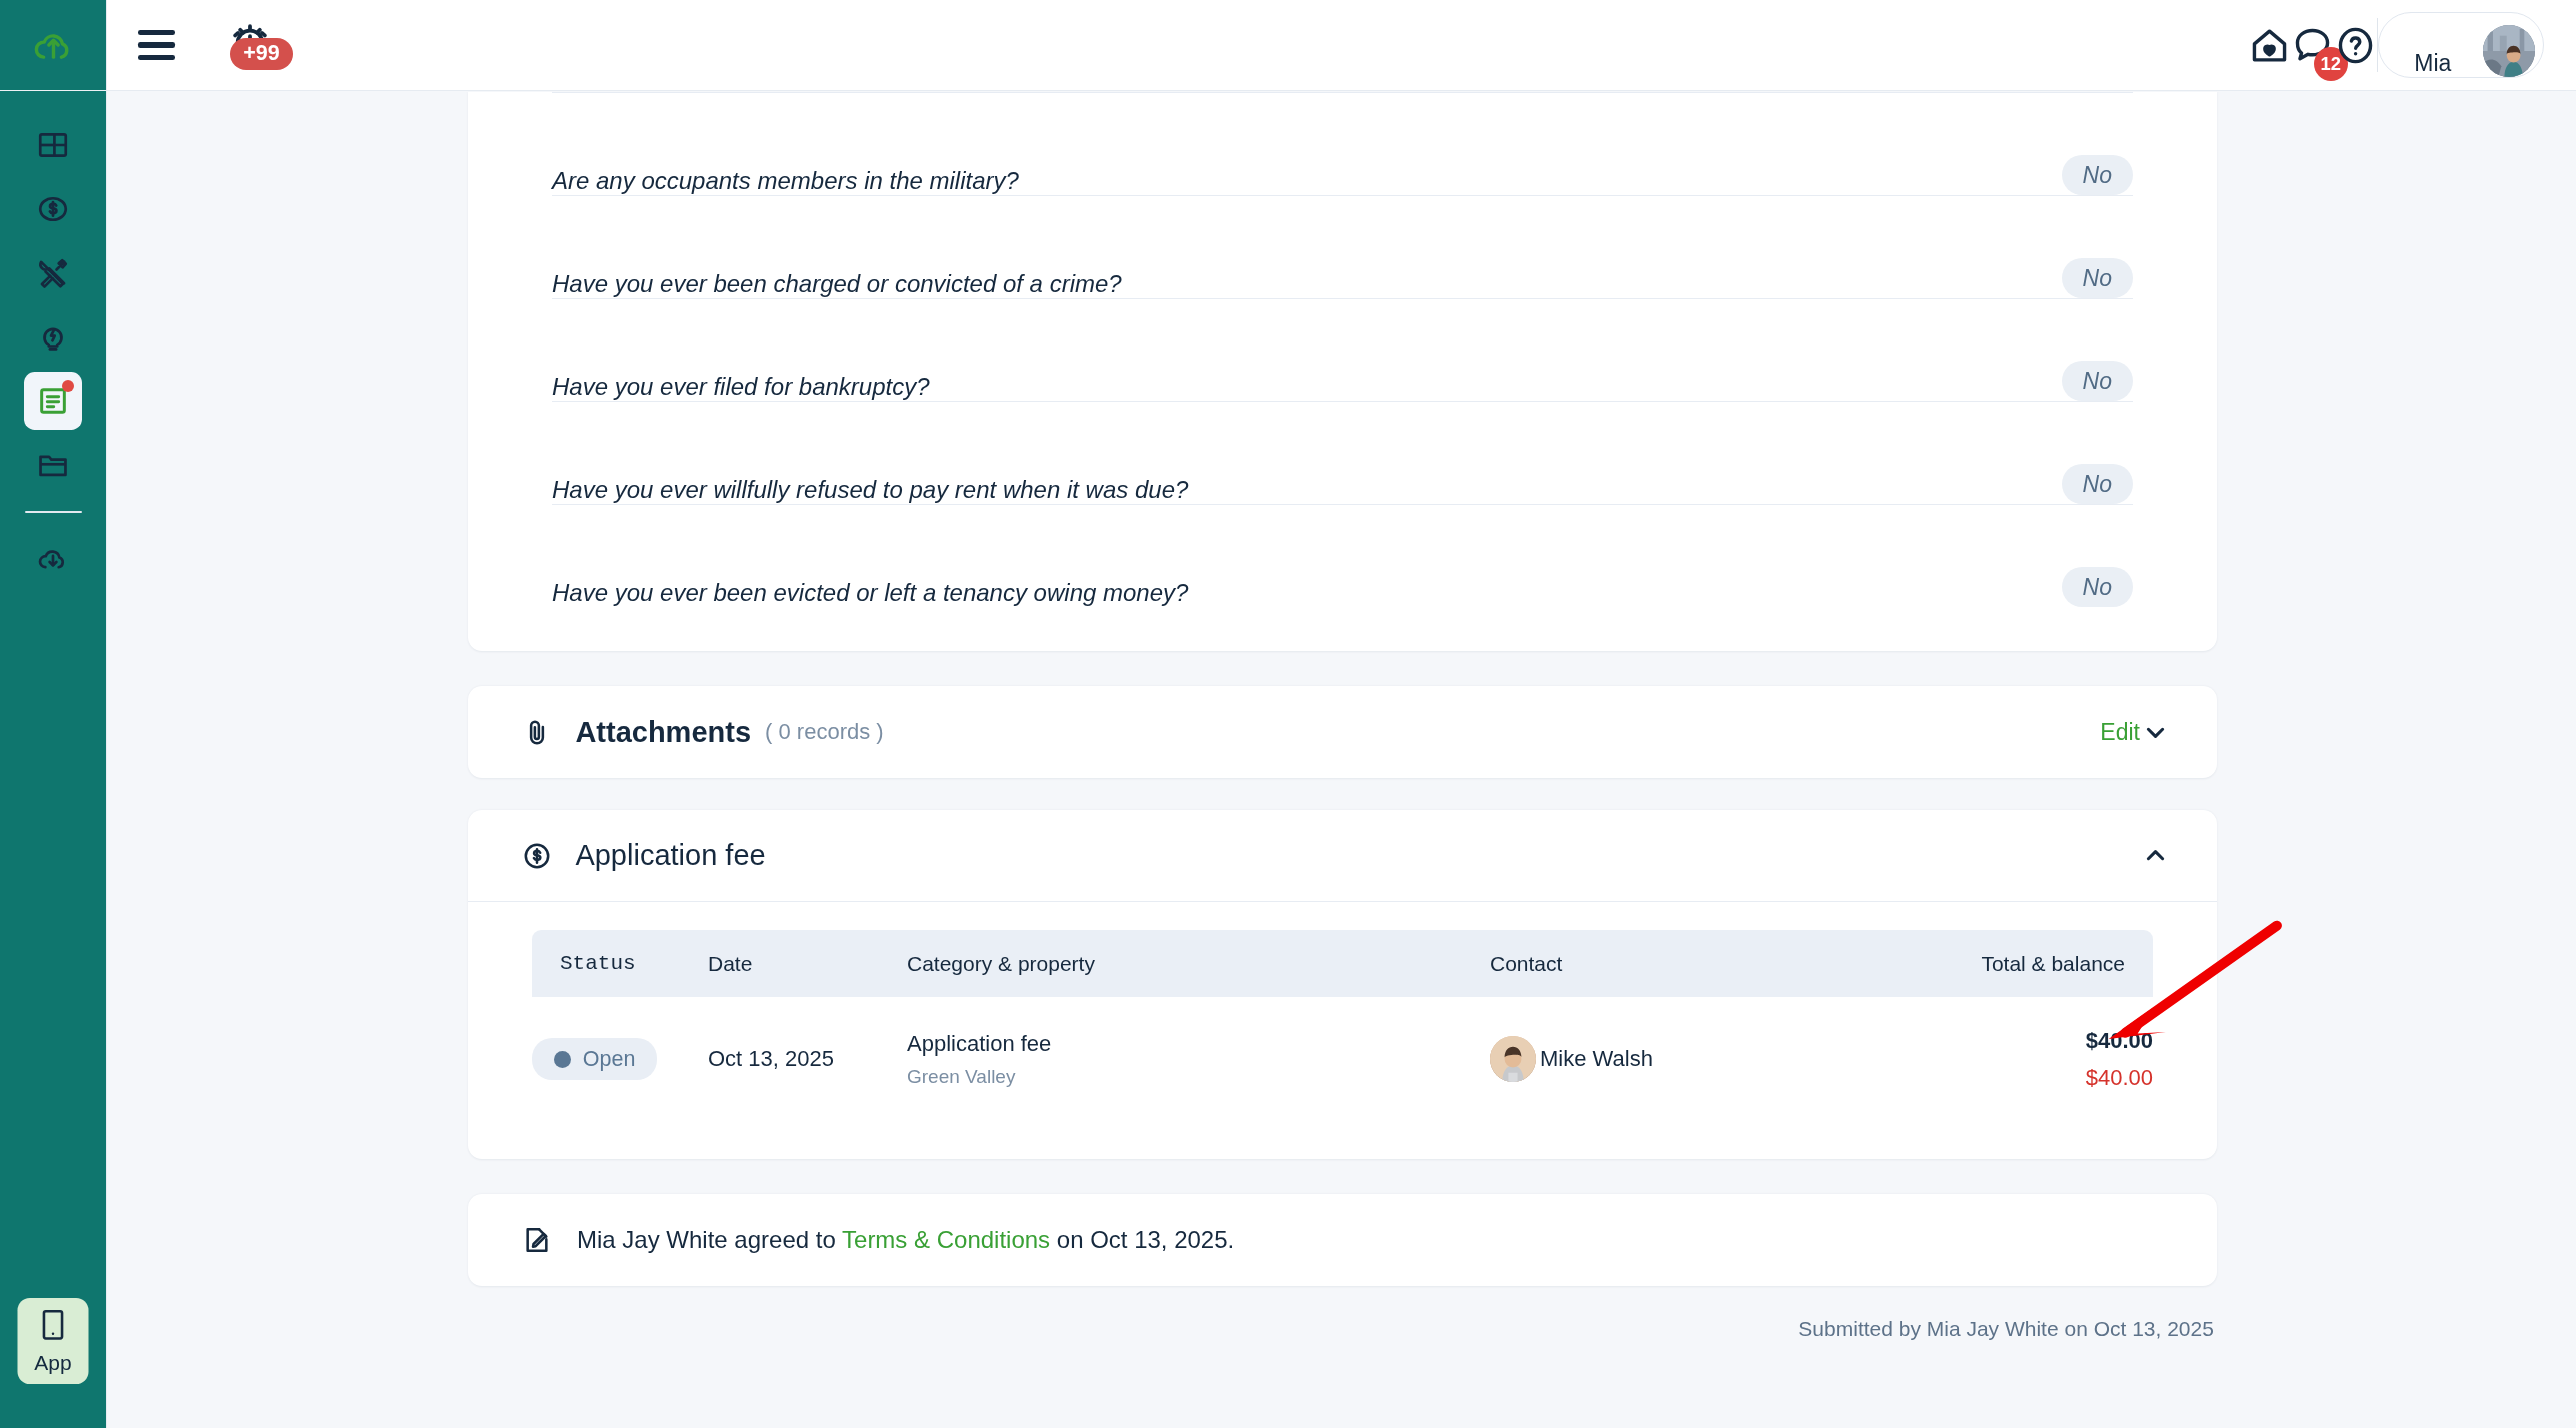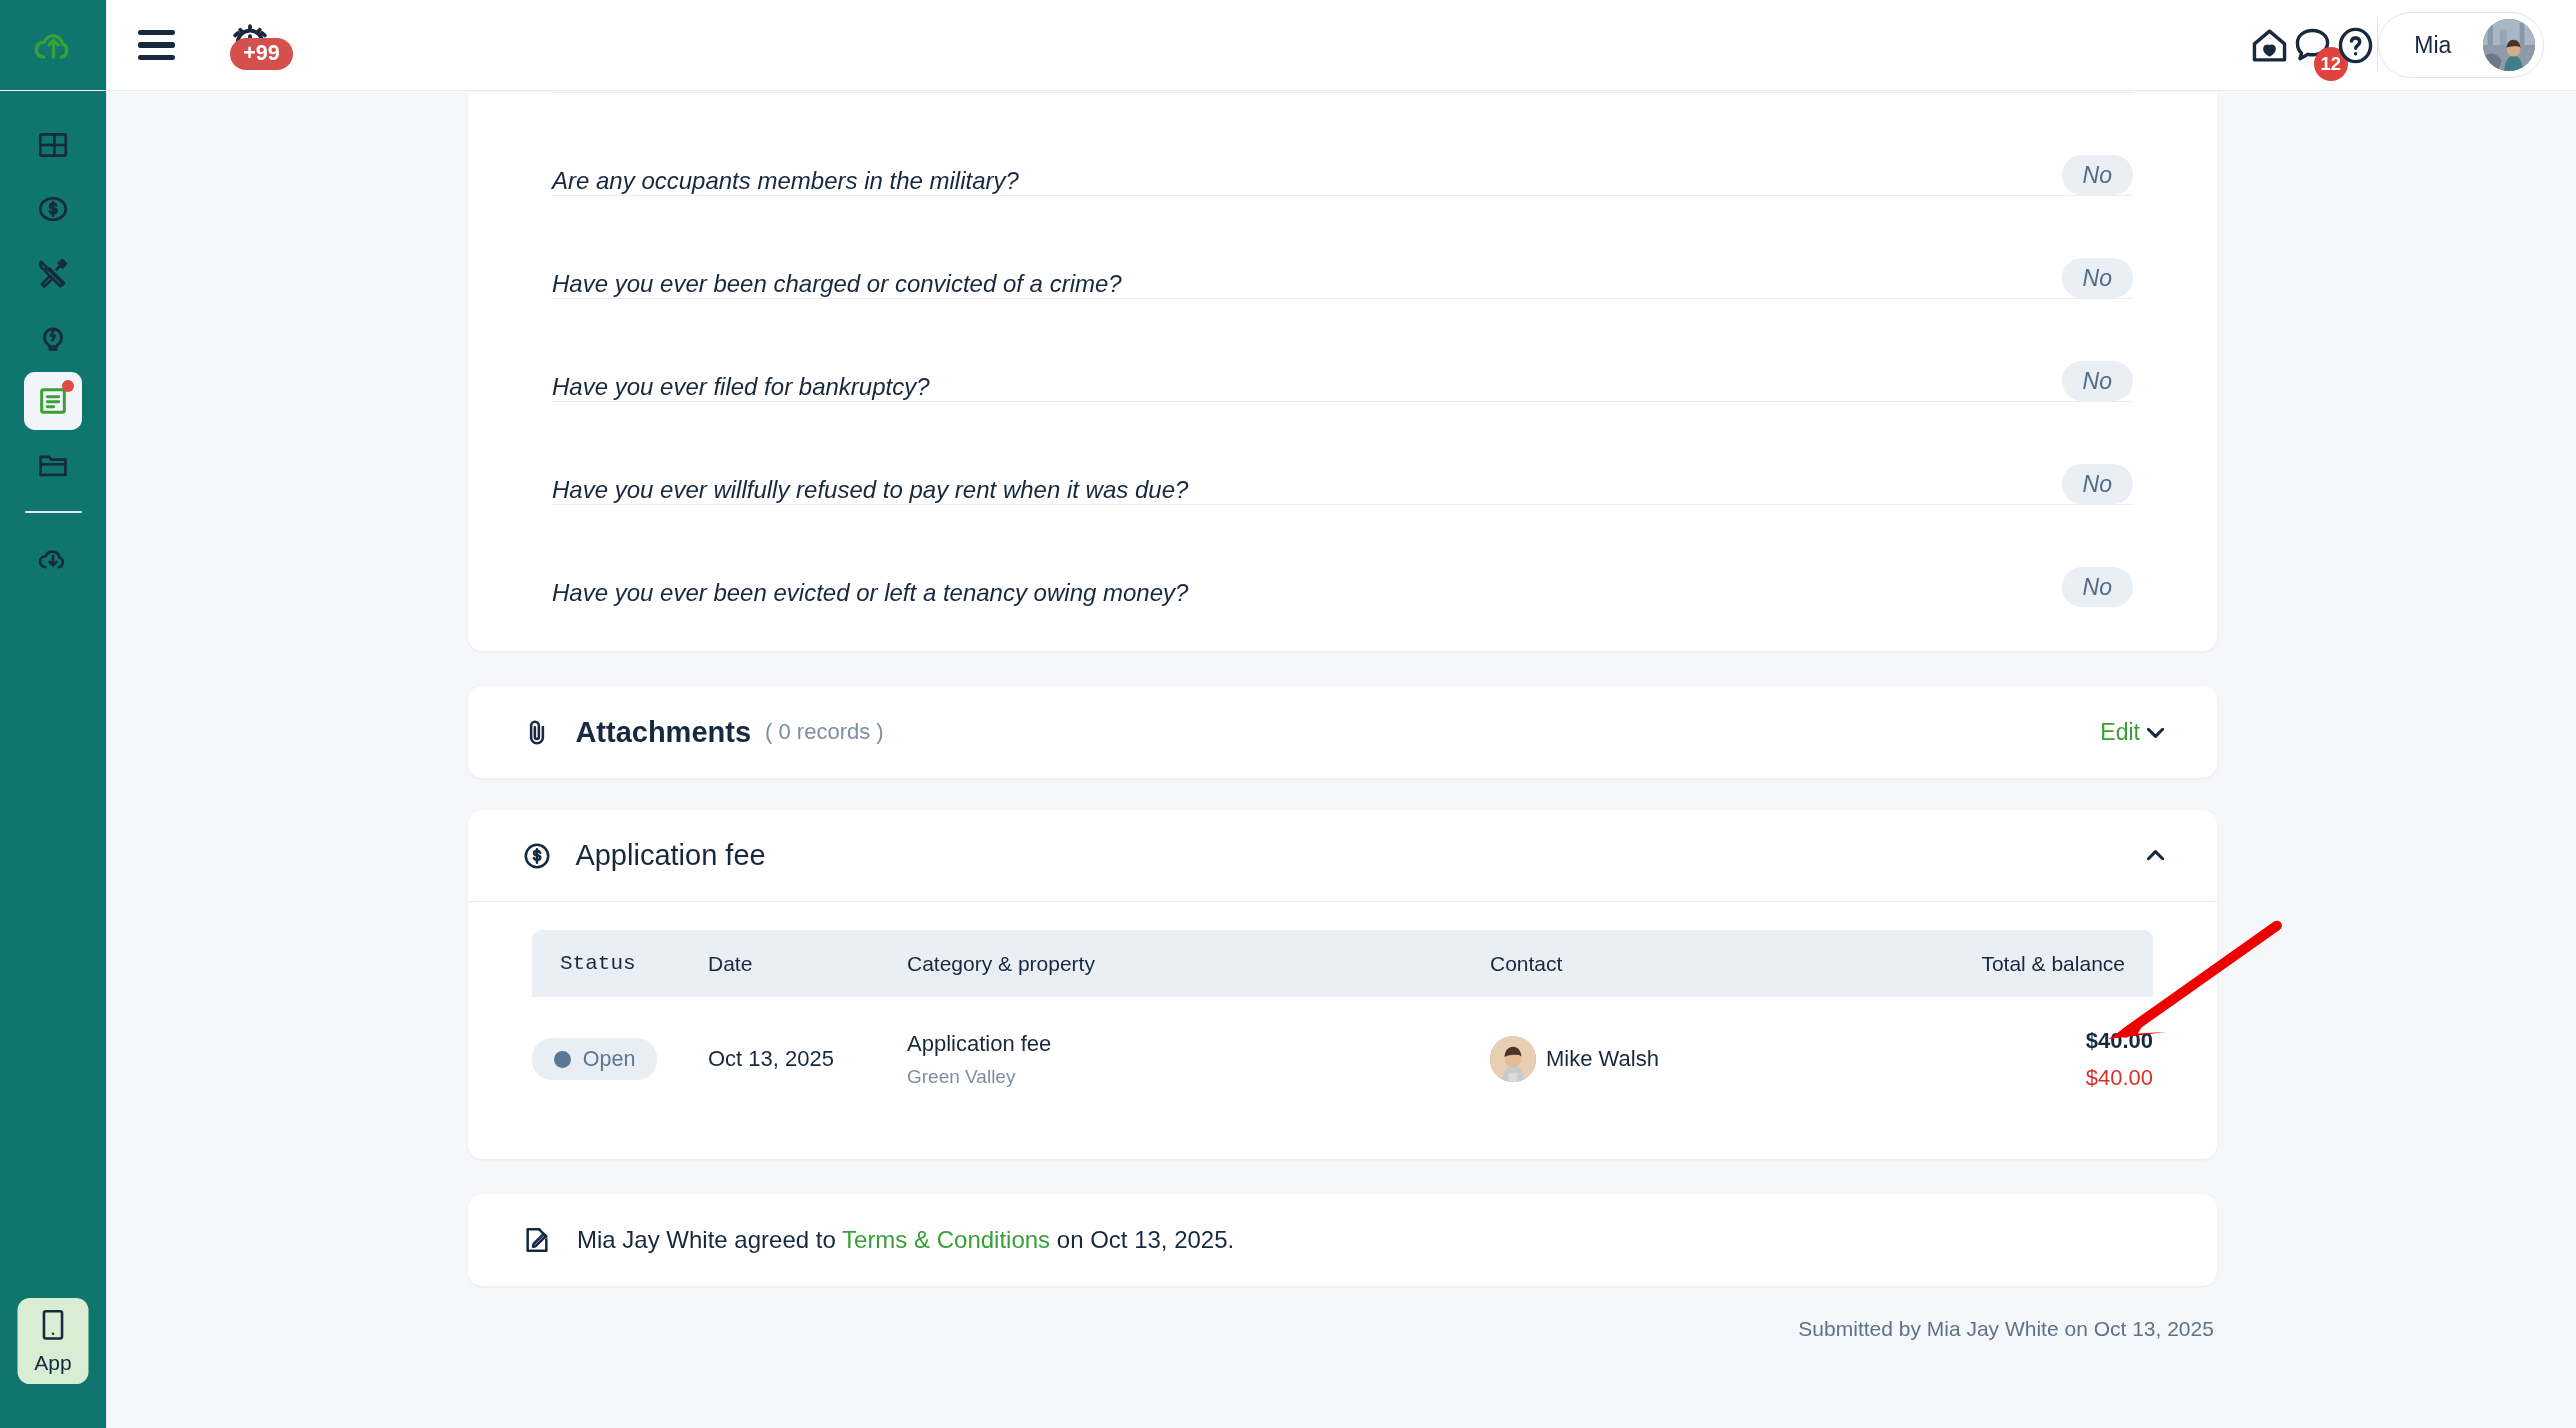--- a/index.html
+++ b/index.html
@@ -84,21 +84,21 @@
     position: absolute; left: 23px; top: 23px;
     background: #e0433f; color: #fff;
     font-size: 18.4px; font-weight: bold;
     min-width: 34px; height: 34px;
     border-radius: 17px;
     display: flex; align-items: center; justify-content: center;
     padding: 0 4.6px;
   }
   .tb-divider { width: 1.5px; height: 54px; background: #dfe5ec; }
   .user-pill {
-    display: flex; align-items: center;
+    display: flex; align-items: flex-end;
     height: 66px; border: 1.5px solid #e1e7ef;
     border-radius: 37px; padding: 0 7.7px 0 35px;
     gap: 32px; cursor: pointer; background:#fff;
   }
   .user-name { font-size: 23px; color: #16293e; }
   .avatar-lg {
     width: 52px; height: 52px; border-radius: 50%;
     overflow: hidden; position: relative;
     background: linear-gradient(180deg,#9aa7b5 0%, #6e7d8d 45%, #4e5c6b 100%);
   }
@@ -174,21 +174,21 @@
   td.c-status { padding-left: 28px; }
   td.c-total  { text-align: right; padding-right: 28px; }
   .status-badge {
     display: inline-flex; align-items: center; gap: 12.3px;
     background: #e9eef5; border-radius: 20px;
     padding: 8.4px 21.5px; font-size: 21.5px; color: #5a7794;
   }
   .status-dot { width: 17px; height: 17px; border-radius: 50%; background: #5a7794; }
   .cat-main { font-size: 22px; color: #16293e; }
   .cat-sub  { font-size: 19px; color: #7b8ea3; margin-top: 9.2px; }
-  .contact-cell { display: flex; align-items: center; gap: 10px; }
+  .contact-cell { display: flex; align-items: center; gap: 4px; }
   .avatar-sm {
     width: 46px; height: 46px; border-radius: 50%; flex: 0 0 46px;
     overflow: hidden;
     background: linear-gradient(180deg,#e3c0a2 0%, #c79b79 40%, #8f6f55 100%);
   }
   .total-top { font-size: 22px; font-weight: bold; color: #16293e; }
   .total-bal { font-size: 22px; color: #d5322b; margin-top: 10.7px; }
 
   
   .card-terms {

